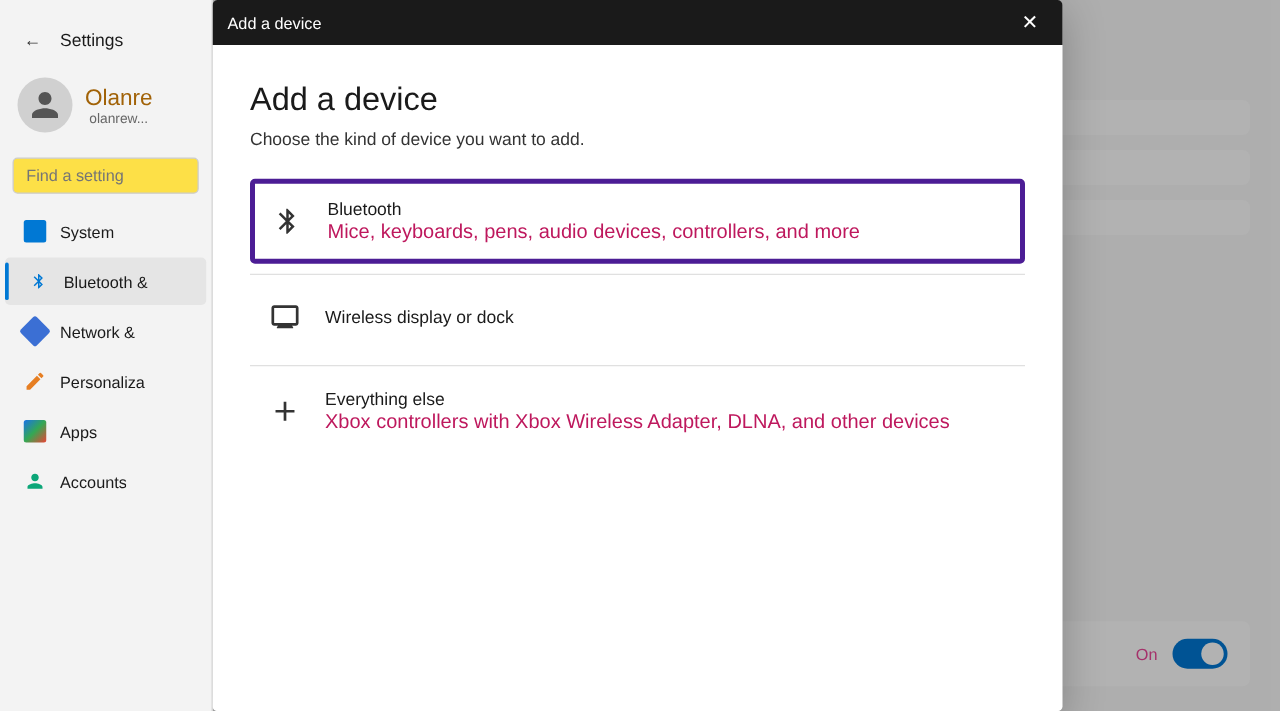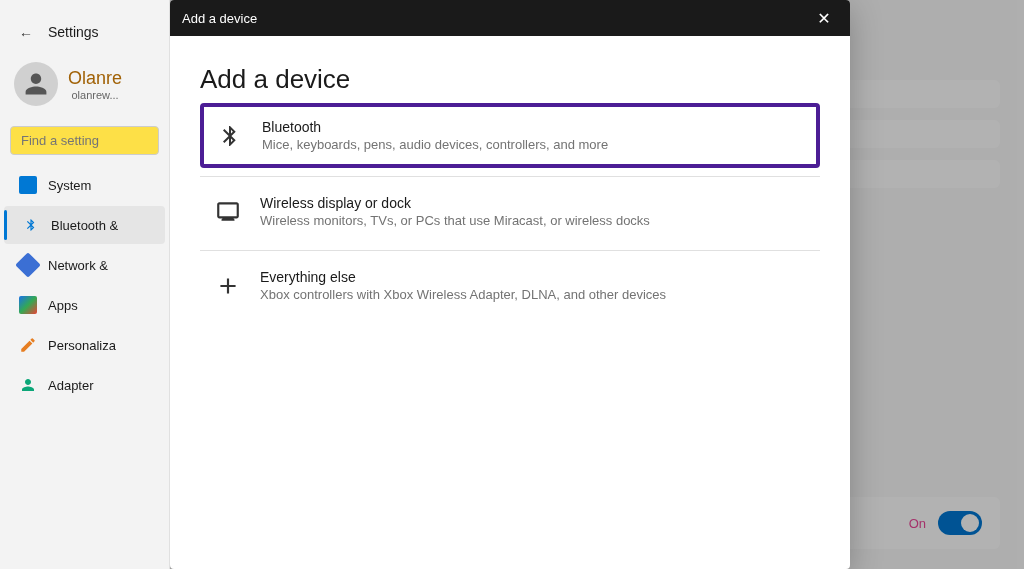--- a/index.html
+++ b/index.html
@@ -322,22 +322,22 @@
     }
 
     .device-option-title {
       font-size: 14px;
       font-weight: 500;
       color: #1a1a1a;
       margin-bottom: 2px;
     }
 
     .device-option-desc {
-      font-size: 13px;
-      color: #737373;
+      font-size: 16px;
+      color: #be185d;
     }
 
     .divider {
       height: 1px;
       background: #e0e0e0;
       margin: 4px 0;
     }
 
     
     .plus-icon {
@@ -423,39 +423,39 @@
       <span class="nav-label">Bluetooth &amp;</span>
     </div>
     <div class="nav-item">
       <div class="nav-icon">
         <div class="icon-network"></div>
       </div>
       <span class="nav-label">Network &amp;</span>
     </div>
     <div class="nav-item">
       <div class="nav-icon">
-        <div class="icon-apps"></div>
-      </div>
-      <span class="nav-label">Apps</span>
-    </div>
-    <div class="nav-item">
-      <div class="nav-icon">
         <svg width="18" height="18" viewBox="0 0 24 24" fill="#e67e22">
           <path d="M3 17.25V21h3.75L17.81 9.94l-3.75-3.75L3 17.25zM20.71 7.04a1 1 0 000-1.41l-2.34-2.34a1 1 0 00-1.41 0l-1.83 1.83 3.75 3.75 1.83-1.83z"></path>
         </svg>
       </div>
       <span class="nav-label">Personaliza</span>
+    </div>
+    <div class="nav-item">
+      <div class="nav-icon">
+        <div class="icon-apps"></div>
+      </div>
+      <span class="nav-label">Apps</span>
     </div>
     <div class="nav-item">
       <div class="nav-icon">
         <svg width="18" height="18" viewBox="0 0 24 24" fill="#0ca678">
           <path d="M12 12c2.21 0 4-1.79 4-4s-1.79-4-4-4-4 1.79-4 4 1.79 4 4 4zm0 2c-2.67 0-8 1.34-8 4v2h16v-2c0-2.66-5.33-4-8-4z"></path>
         </svg>
       </div>
-      <span class="nav-label">Adapter</span>
+      <span class="nav-label">Accounts</span>
     </div>
   </nav>
 </div>
 
 <div class="main-content">
 
   <div class="background-panel">
     <div class="bg-card" style="margin-top:60px;"></div>
     <div class="bg-card"></div>
     <div class="bg-card"></div>
@@ -468,20 +468,21 @@
   <div class="modal-overlay">
     <div class="modal">
 
       <div class="modal-titlebar">
         <span class="modal-titlebar-title">Add a device</span>
         <button class="modal-close-btn">✕</button>
       </div>
 
       <div class="modal-body">
         <h1 class="modal-heading">Add a device</h1>
+        <p class="modal-subtitle">Choose the kind of device you want to add.</p>
 
         <div class="device-option highlighted">
           <div class="device-option-icon">
             <svg width="24" height="24" viewBox="0 0 24 24" fill="#333">
               <path d="M17.71 7.71L12 2h-1v7.59L6.41 5 5 6.41 10.59 12 5 17.59 6.41 19 11 14.41V22h1l5.71-5.71-4.3-4.29 4.3-4.29zM13 5.83l1.88 1.88L13 9.59V5.83zm1.88 10.46L13 18.17v-3.76l1.88 1.88z"></path>
             </svg>
           </div>
           <div class="device-option-text">
             <span class="device-option-title">Bluetooth</span>
             <span class="device-option-desc">Mice, keyboards, pens, audio devices, controllers, and more</span>
@@ -491,21 +492,20 @@
         <div class="divider"></div>
 
         <div class="device-option">
           <div class="device-option-icon">
             <svg width="26" height="26" viewBox="0 0 24 24" fill="#333">
               <path d="M20 3H4c-1.1 0-2 .9-2 2v11c0 1.1.9 2 2 2h3l-1 1v1h12v-1l-1-1h3c1.1 0 2-.9 2-2V5c0-1.1-.9-2-2-2zm0 13H4V5h16v11z"></path>
             </svg>
           </div>
           <div class="device-option-text">
             <span class="device-option-title">Wireless display or dock</span>
-            <span class="device-option-desc">Wireless monitors, TVs, or PCs that use Miracast, or wireless docks</span>
           </div>
         </div>
 
         <div class="divider"></div>
 
         <div class="device-option">
           <div class="device-option-icon plus-icon">
             <svg width="26" height="26" viewBox="0 0 24 24" fill="#333">
               <path d="M19 13h-6v6h-2v-6H5v-2h6V5h2v6h6v2z"></path>
             </svg>

